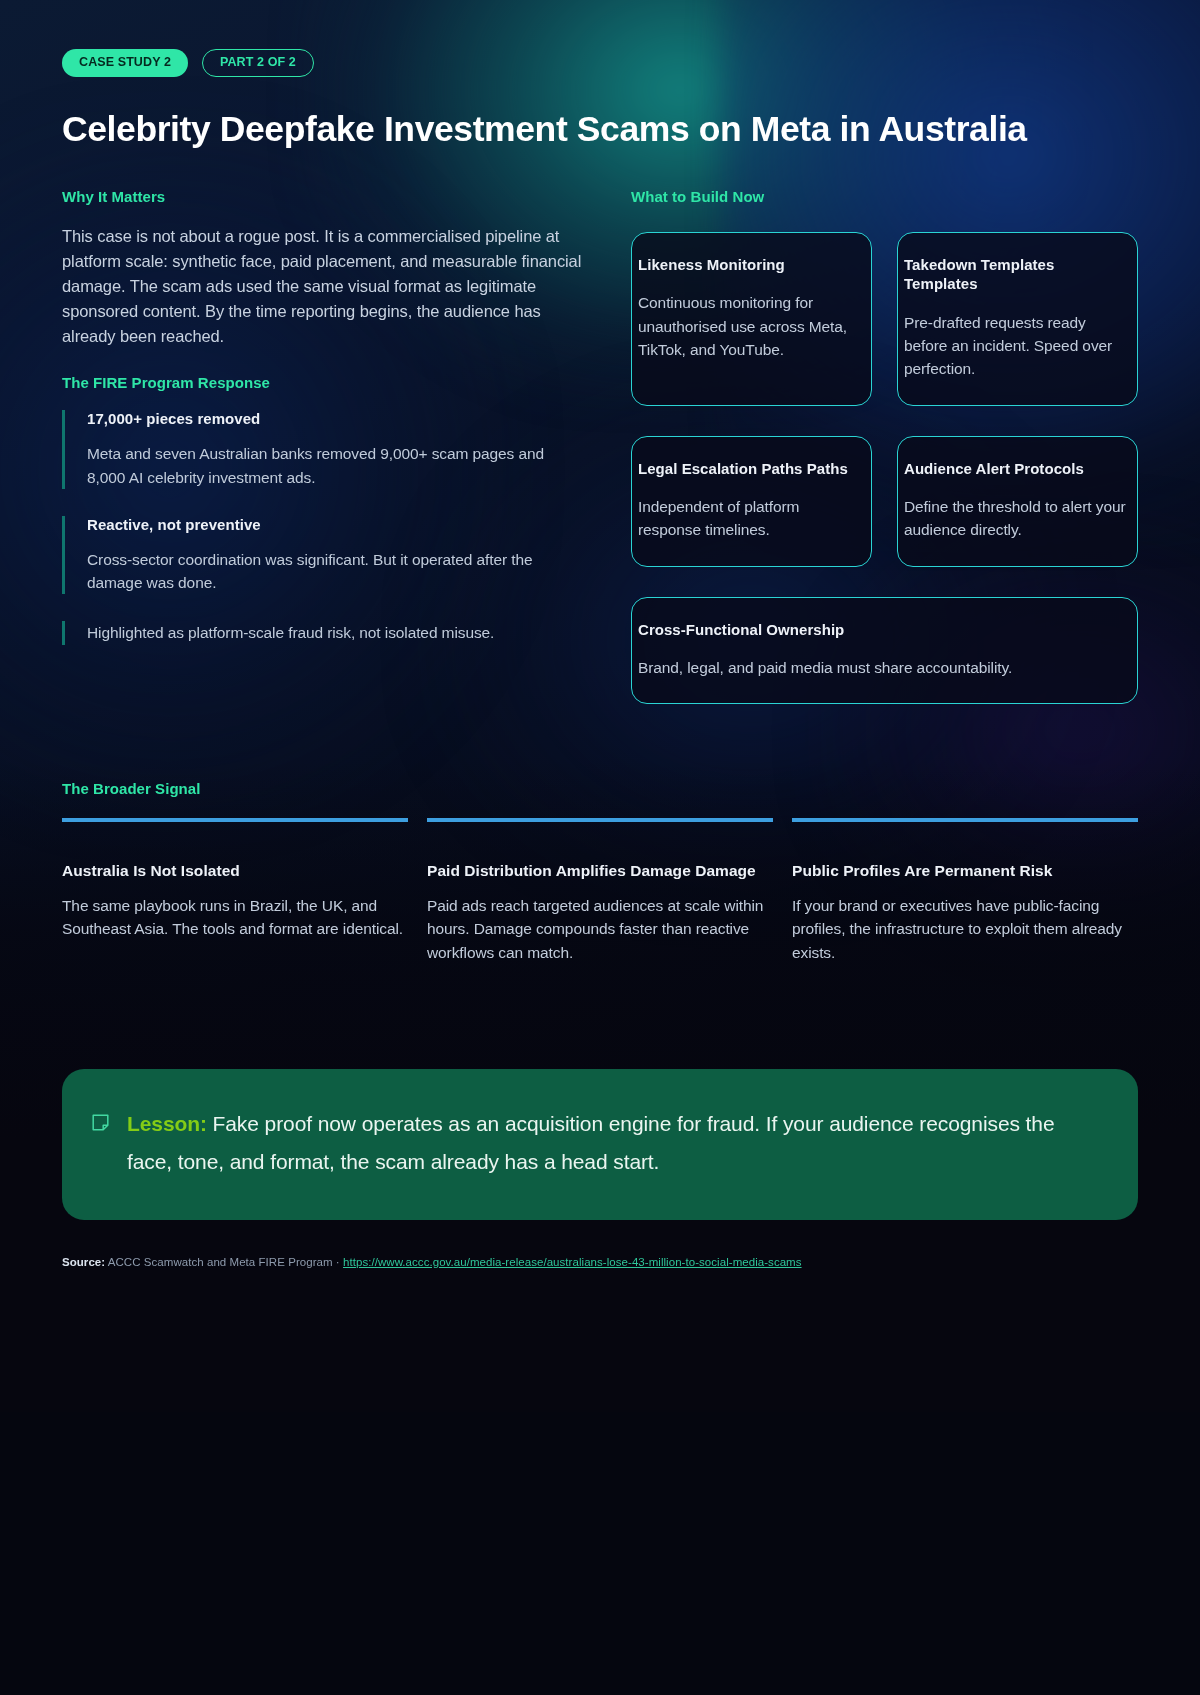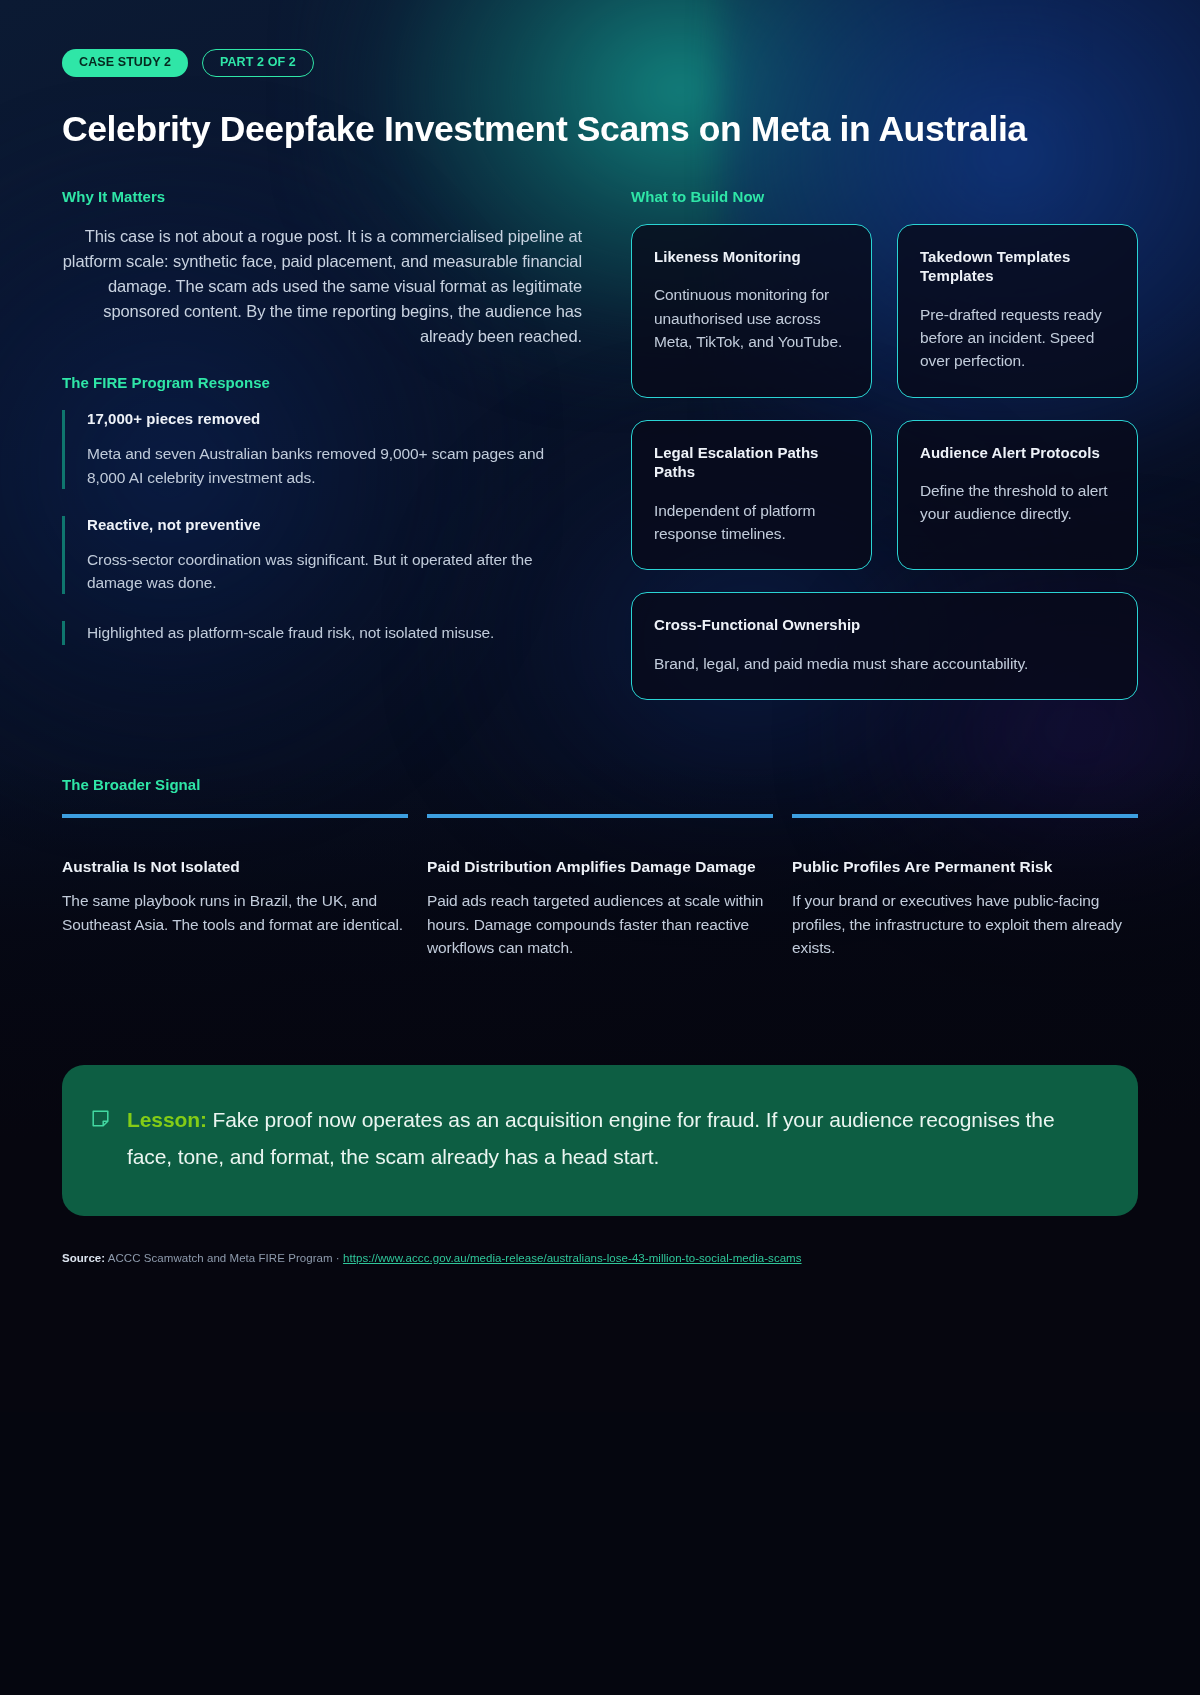--- a/index.html
+++ b/index.html
@@ -128,21 +128,20 @@
     color: #2fe6a7;
     letter-spacing: 0.05px;
     margin-bottom: 19px;
   }
 
   .body-text {
     font-size: 16.5px;
     line-height: 1.52;
     color: #c8d2e0;
     letter-spacing: -0.1px;
-    text-align: right;
   }
 
   .sec-head-2 { margin-top: 25px; }
 
   
   .callout {
     border-left: 3px solid #0f766e;
     padding-left: 22px;
     margin-bottom: 27px;
   }
@@ -165,21 +164,22 @@
   .card-grid {
     display: grid;
     grid-template-columns: 1fr 1fr;
     gap: 22px 25px;
     margin-top: 2px;
   }
   .card {
     border: 1.6px solid #2ad4d4;
     border-radius: 16px;
     background: rgba(8,10,26,0.80);
-    padding: 22px 22px 24px;
+    padding: 22px 6px 24px;
+    margin-top: 8px;
   }
   .card.full { grid-column: 1 / -1; }
   .card-title {
     font-size: 15px;
     font-weight: 700;
     color: #eef2f8;
     line-height: 1.3;
     margin-bottom: 17px;
     letter-spacing: 0.05px;
   }

